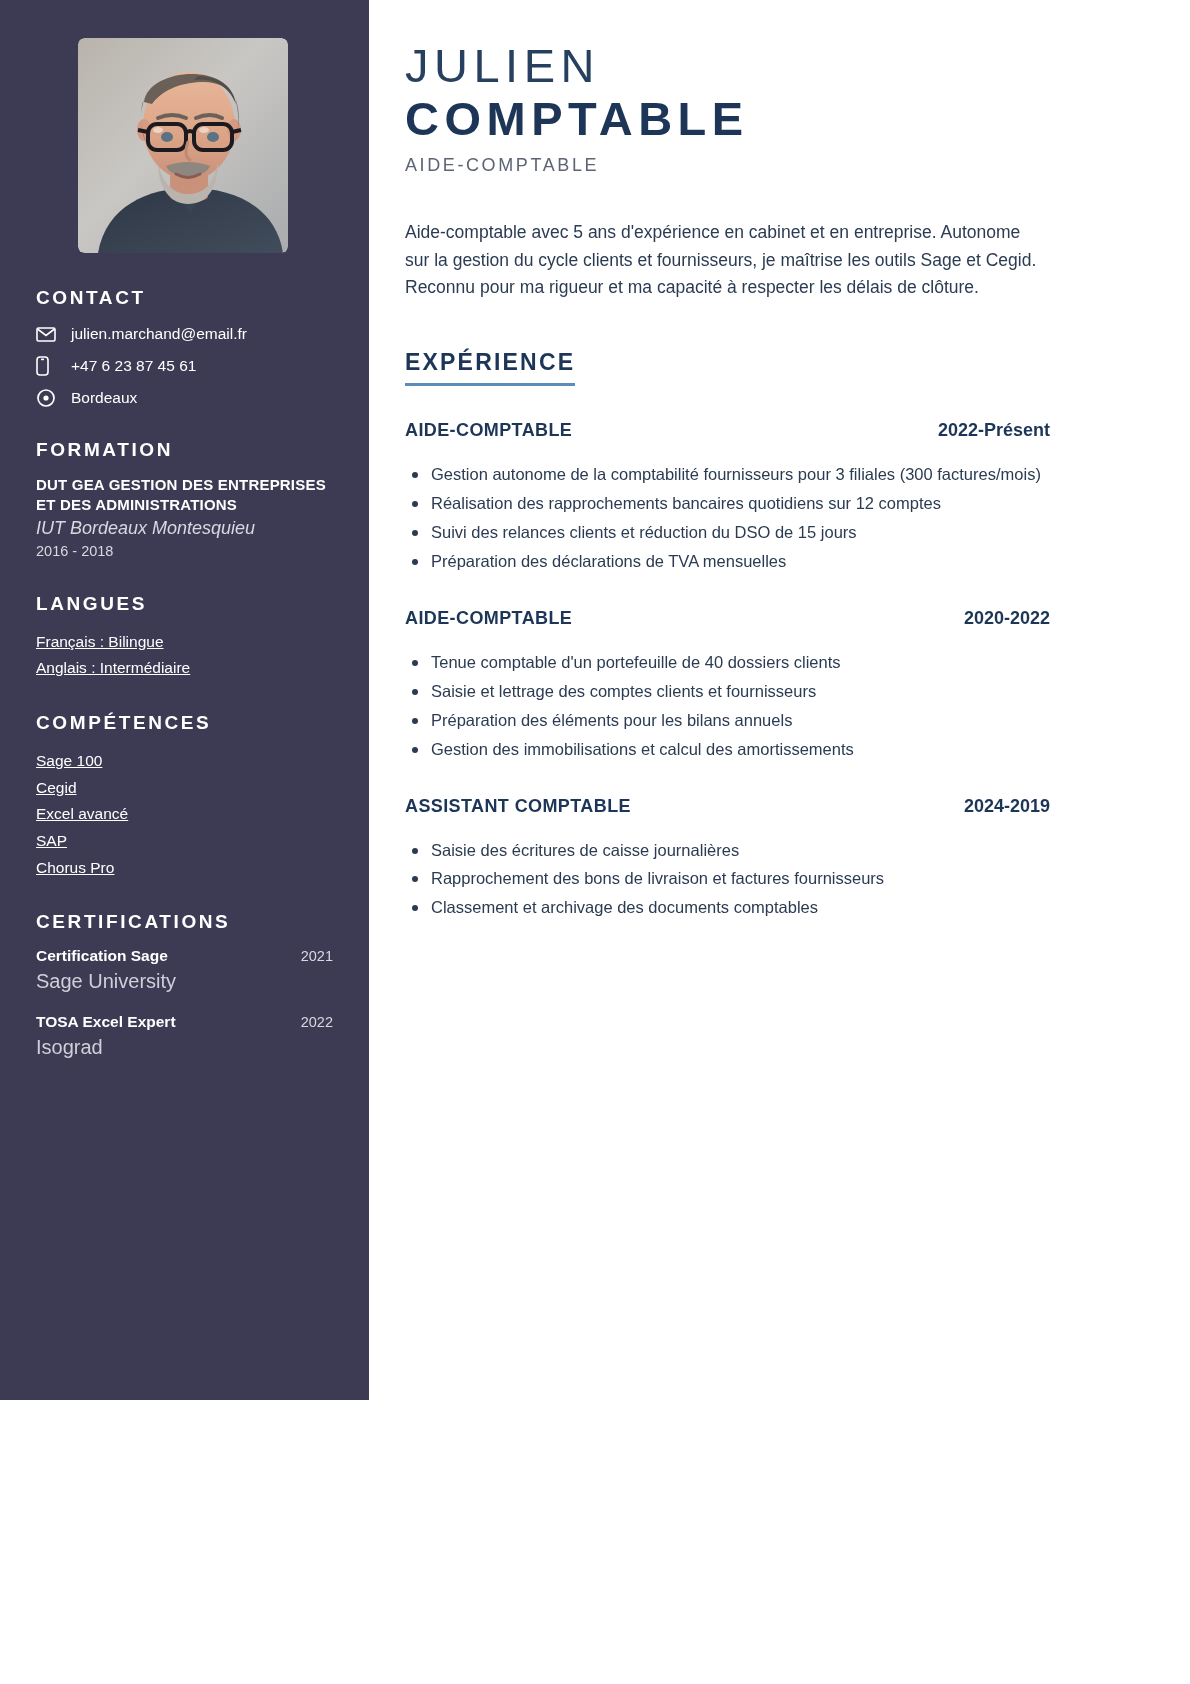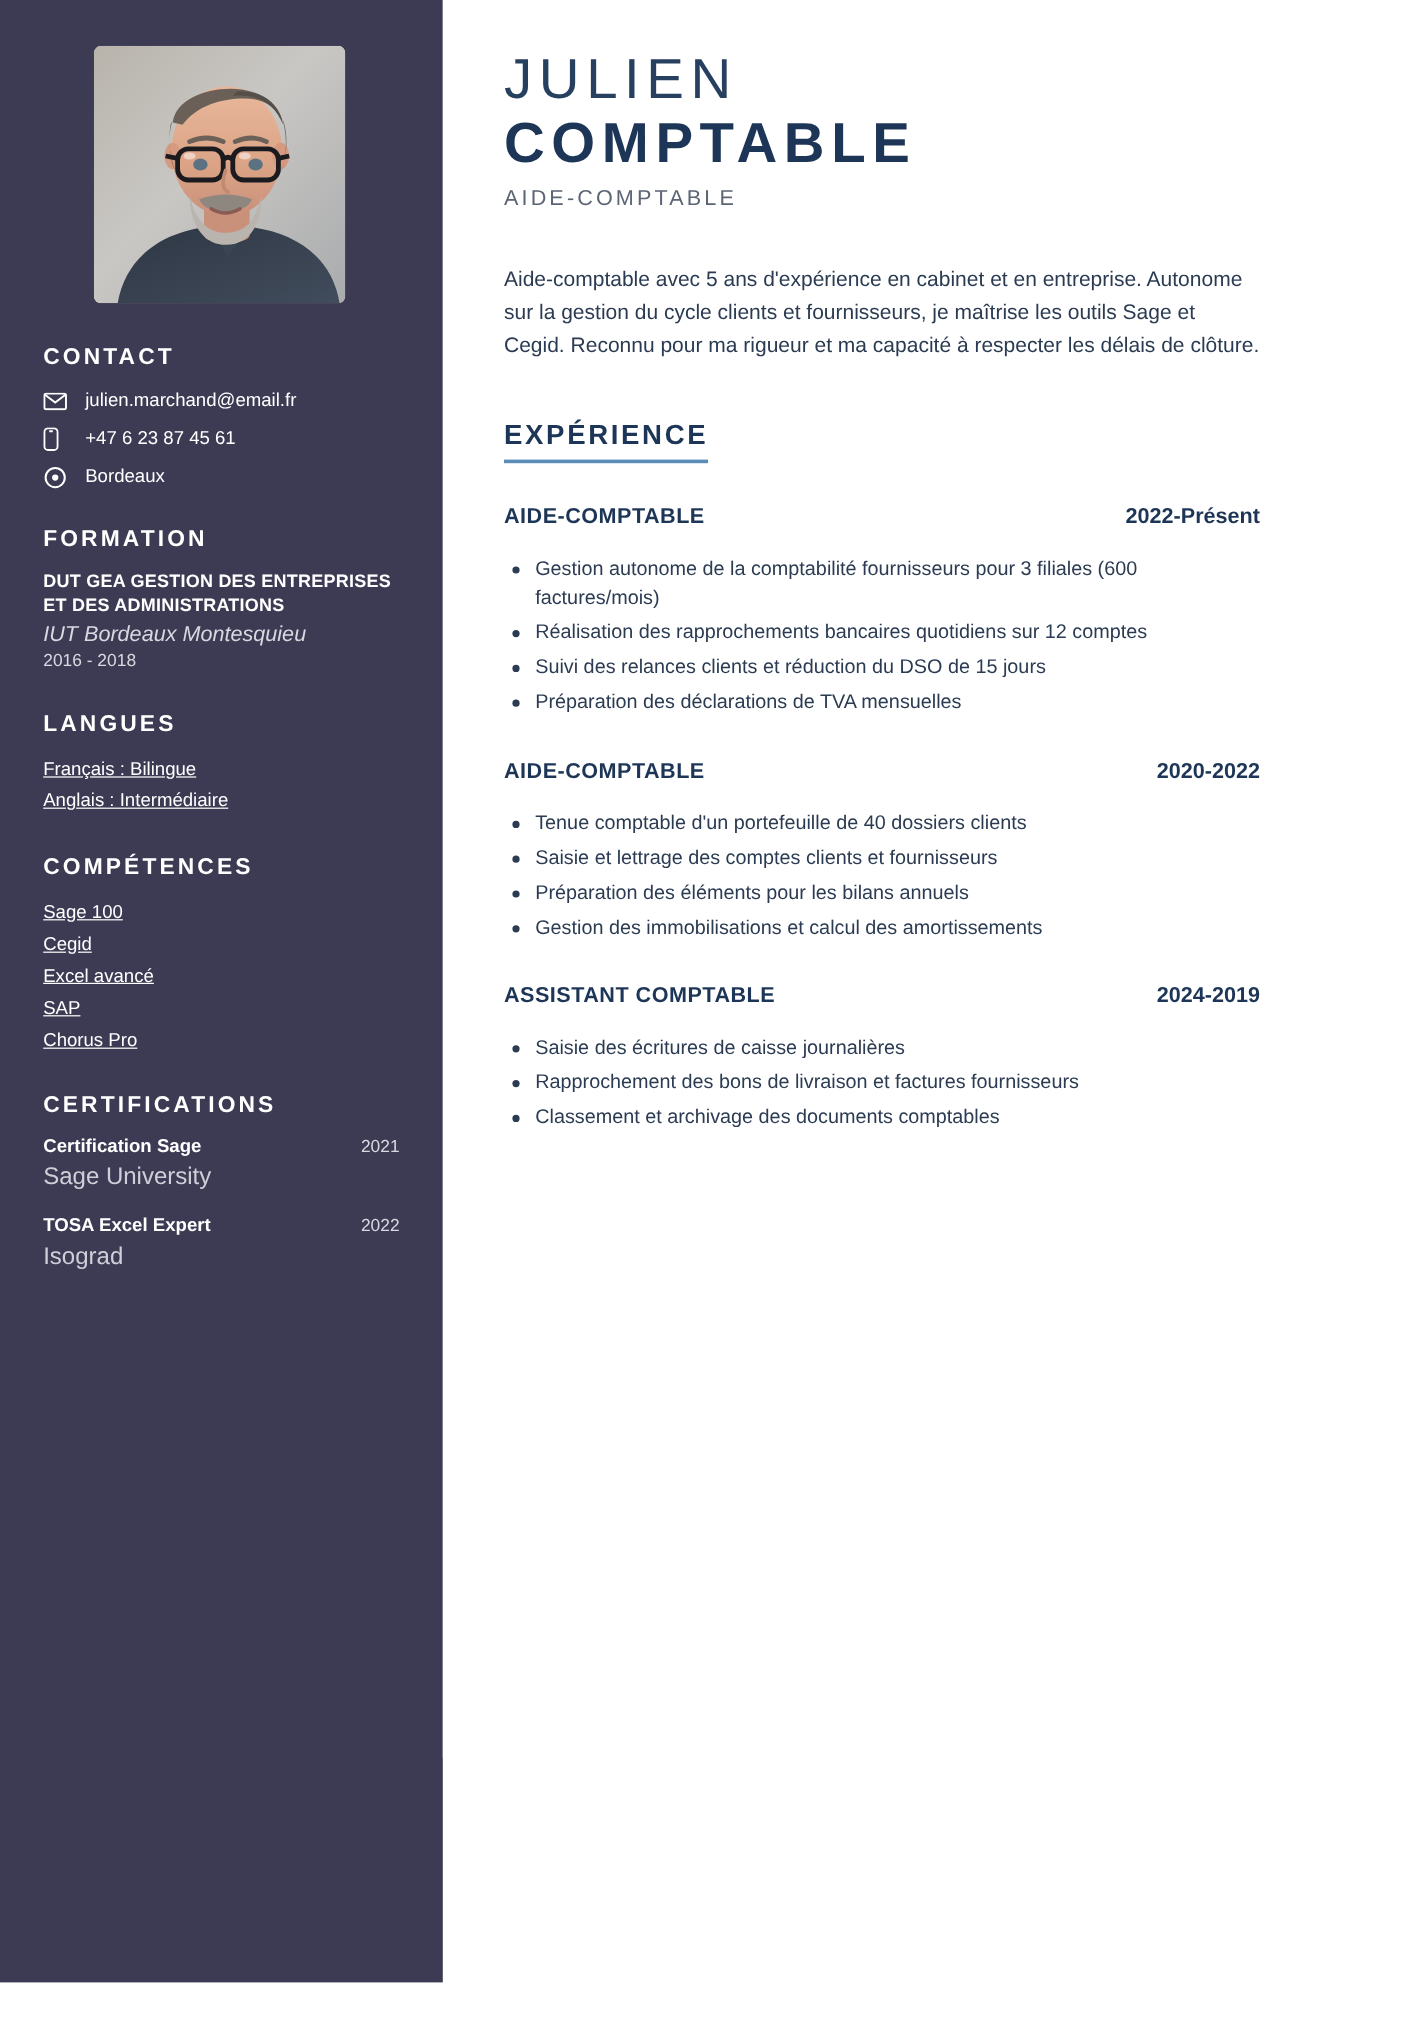--- a/index.html
+++ b/index.html
@@ -18,21 +18,21 @@
     background: #ffffff;
     overflow: hidden;
   }
 
   
   .sidebar {
     position: absolute;
     left: 0;
     top: 0;
     width: 369px;
-    height: 1652px;
+    height: 1400px;
     background: #3d3b54;
     box-sizing: border-box;
     padding: 38px 36px 0 36px;
   }
   .photo-wrap {
     width: 210px;
     height: 215px;
     margin: 0 auto 0 42px;
     border-radius: 6px;
     overflow: hidden;
@@ -132,21 +132,21 @@
   }
 
   
   .main {
     position: absolute;
     left: 369px;
     top: 0;
     width: 821px;
     height: 1465px;
     box-sizing: border-box;
-    padding: 40px 140px 0 51px;
+    padding: 40px 140px 0 36px;
     background: #ffffff;
   }
   .name-first {
     color: #27405f;
     font-size: 47px;
     font-weight: 400;
     letter-spacing: 5.5px;
     line-height: 1.12;
     margin: 0;
   }
@@ -387,21 +387,21 @@
 
     <h2 class="section-heading">EXPÉRIENCE</h2>
 
     
     <section class="exp-item">
       <div class="exp-head">
         <span class="exp-role">AIDE-COMPTABLE</span>
         <span class="exp-dates">2022-Présent</span>
       </div>
       <ul class="exp-bullets">
-        <li>Gestion autonome de la comptabilité fournisseurs pour 3 filiales (600 factures/mois)</li>
+        <li>Gestion autonome de la comptabilité fournisseurs pour 3 filiales (300 factures/mois)</li>
         <li>Réalisation des rapprochements bancaires quotidiens sur 12 comptes</li>
         <li>Suivi des relances clients et réduction du DSO de 15 jours</li>
         <li>Préparation des déclarations de TVA mensuelles</li>
       </ul>
     </section>
 
     
     <section class="exp-item">
       <div class="exp-head">
         <span class="exp-role">AIDE-COMPTABLE</span>

